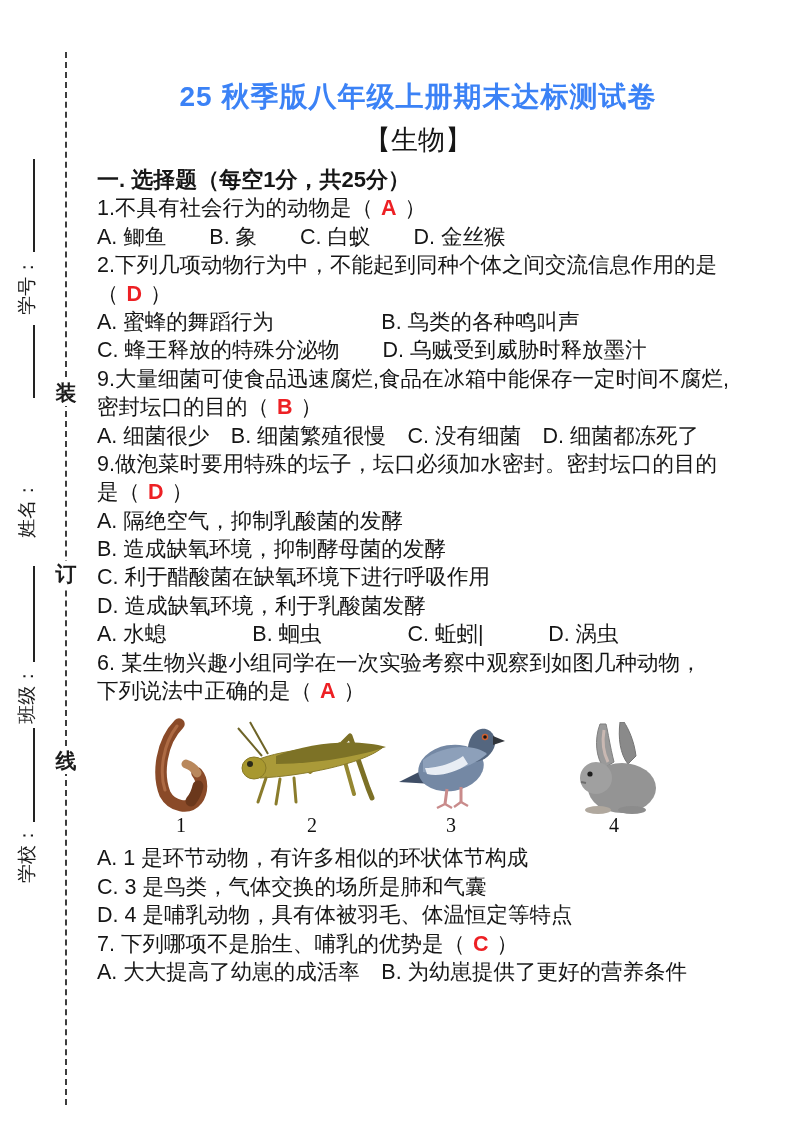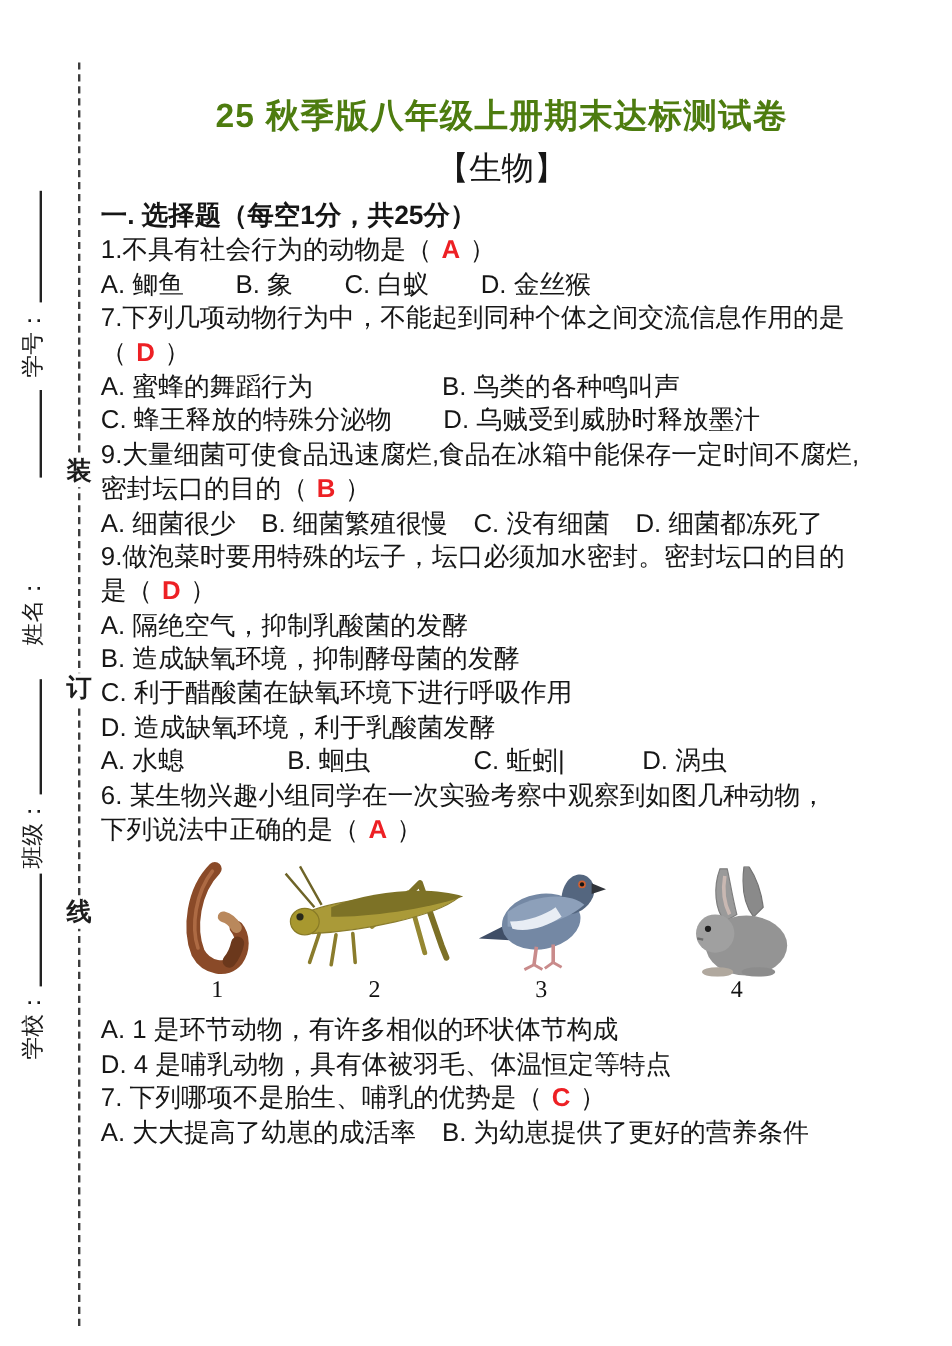--- a/index.html
+++ b/index.html
@@ -26,23 +26,23 @@
   .ml2{margin-left:4px;}
   .u2{width:118px;margin-left:5px;}
   .ml3{margin-left:28px;}
   .u3{width:90px;margin-left:83px;}
   .ml4{margin-left:10px;}
   .u4{width:114px;margin-left:6px;}
 
   
   .content{position:absolute;left:84px;top:76px;width:668px;}
   h1.title{margin:0;text-align:center;font-size:28px;line-height:42px;font-weight:bold;
-    color:#4d7c0f;letter-spacing:1px;}
+    color:#3b82f6;letter-spacing:1px;}
   .subject{margin-top:4px;text-align:center;font-size:27px;line-height:36px;font-weight:normal;}
-  .lines{margin-top:8px;}
+  .lines{margin-top:8px;margin-left:13px;}
   .line{height:28.4px;line-height:28.4px;font-size:21.5px;white-space:pre;}
   .line.bold{font-weight:bold;font-size:22px;}
   .answer{color:var(--answer,#ed2024);font-weight:bold;padding:0 2px;}
 
   
   .figure{position:relative;height:127px;margin:4px 0 0 0;}
   .fig-item{position:absolute;bottom:0;text-align:center;}
   .fig-svg{display:block;margin:0 auto;}
   .fig-label{font-family:"Liberation Serif","DejaVu Serif",serif;font-size:20px;line-height:22px;color:#111;}
   #fig1{left:52px;width:90px;}
@@ -72,21 +72,21 @@
   </div>
 
   <div class="content">
     <h1 class="title">25 秋季版八年级上册期末达标测试卷</h1>
     <div class="subject">【生物】</div>
 
     <div class="lines" id="lines-top">
         <div class="line bold"><span>一. 选择题（每空1分，共25分）</span></div>
         <div class="line"><span>1.不具有社会行为的动物是（ </span><span class="answer">A</span><span> ）</span></div>
         <div class="line"><span>A. 鲫鱼　　B. 象　　C. 白蚁　　D. 金丝猴</span></div>
-        <div class="line"><span>7.下列几项动物行为中，不能起到同种个体之间交流信息作用的是</span></div>
+        <div class="line"><span>2.下列几项动物行为中，不能起到同种个体之间交流信息作用的是</span></div>
         <div class="line"><span>（ </span><span class="answer">D</span><span> ）</span></div>
         <div class="line"><span>A. 蜜蜂的舞蹈行为　　　　　B. 鸟类的各种鸣叫声</span></div>
         <div class="line"><span>C. 蜂王释放的特殊分泌物　　D. 乌贼受到威胁时释放墨汁</span></div>
         <div class="line"><span>9.大量细菌可使食品迅速腐烂,食品在冰箱中能保存一定时间不腐烂,</span></div>
         <div class="line"><span>密封坛口的目的（ </span><span class="answer">B</span><span> ）</span></div>
         <div class="line"><span>A. 细菌很少　B. 细菌繁殖很慢　C. 没有细菌　D. 细菌都冻死了</span></div>
         <div class="line"><span>9.做泡菜时要用特殊的坛子，坛口必须加水密封。密封坛口的目的</span></div>
         <div class="line"><span>是（ </span><span class="answer">D</span><span> ）</span></div>
         <div class="line"><span>A. 隔绝空气，抑制乳酸菌的发酵</span></div>
         <div class="line"><span>B. 造成缺氧环境，抑制酵母菌的发酵</span></div>
@@ -146,18 +146,19 @@
           <path d="M11,60 L16,61" stroke="#6e6e6e" stroke-width="2"></path>
           <ellipse cx="28" cy="88" rx="13" ry="4" fill="#b0a89e"></ellipse>
           <ellipse cx="62" cy="88" rx="14" ry="4" fill="#8c8c8c"></ellipse>
         </svg>
         <div class="fig-label">4</div>
       </div>
     </div>
 
     <div class="lines" id="lines-bottom">
         <div class="line"><span>A. 1 是环节动物，有许多相似的环状体节构成</span></div>
+        <div class="line"><span>C. 3 是鸟类，气体交换的场所是肺和气囊</span></div>
         <div class="line"><span>D. 4 是哺乳动物，具有体被羽毛、体温恒定等特点</span></div>
         <div class="line"><span>7. 下列哪项不是胎生、哺乳的优势是（ </span><span class="answer">C</span><span> ）</span></div>
         <div class="line"><span>A. 大大提高了幼崽的成活率　B. 为幼崽提供了更好的营养条件</span></div>
       </div>
   </div>
 </div>
 
 </body></html>

